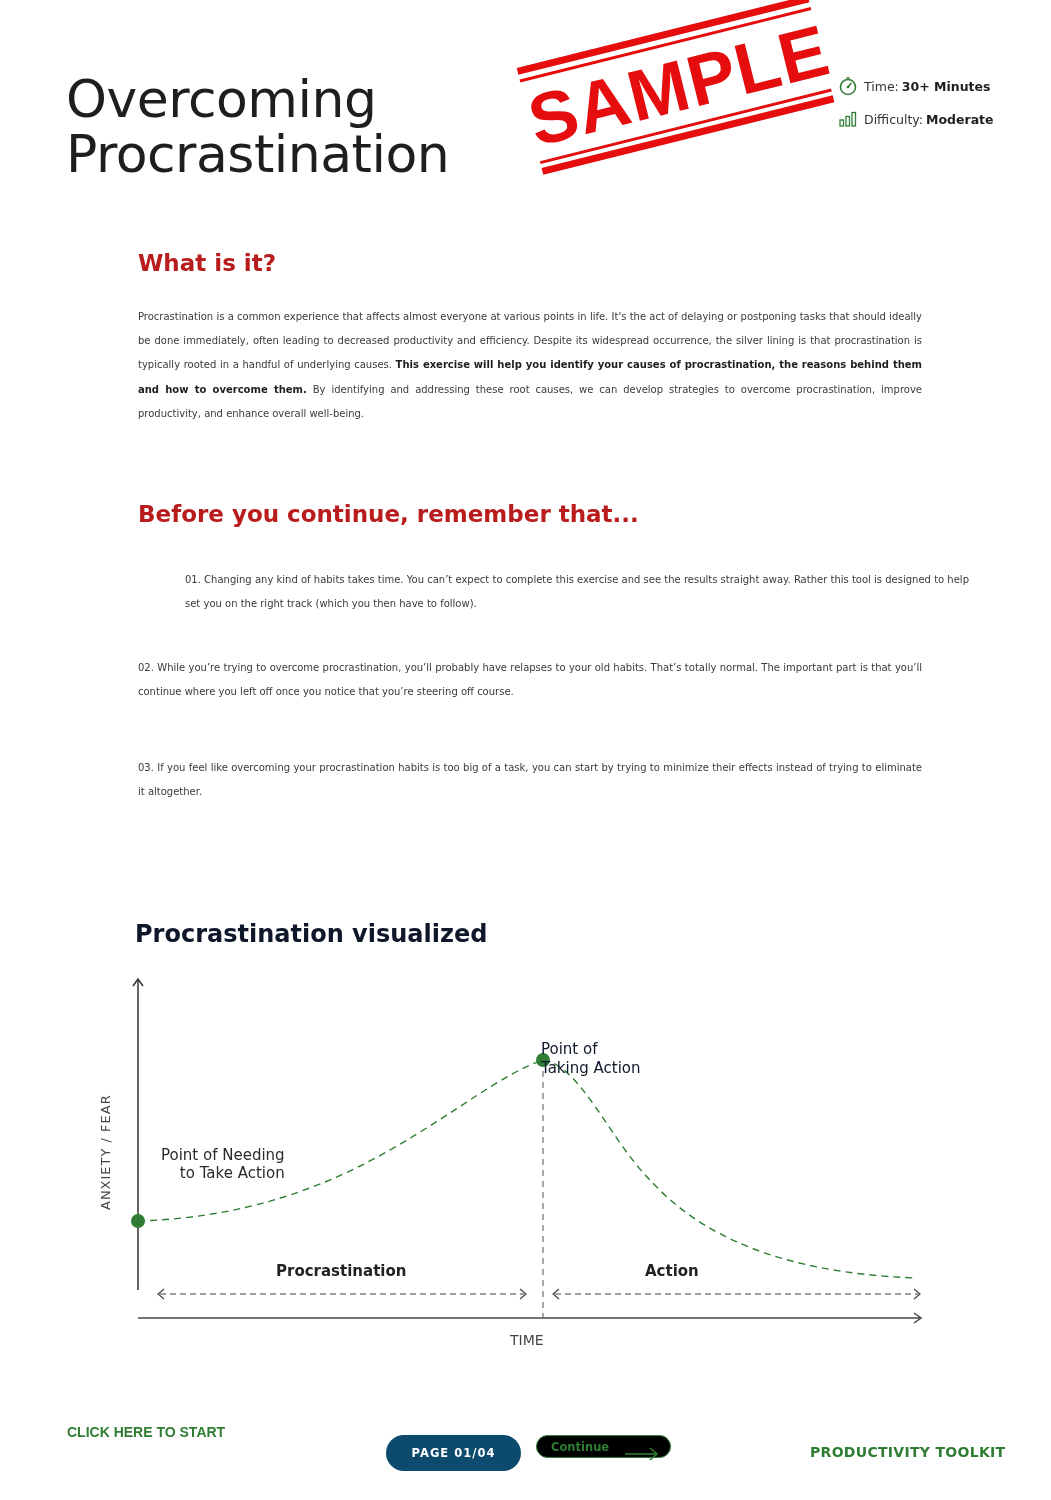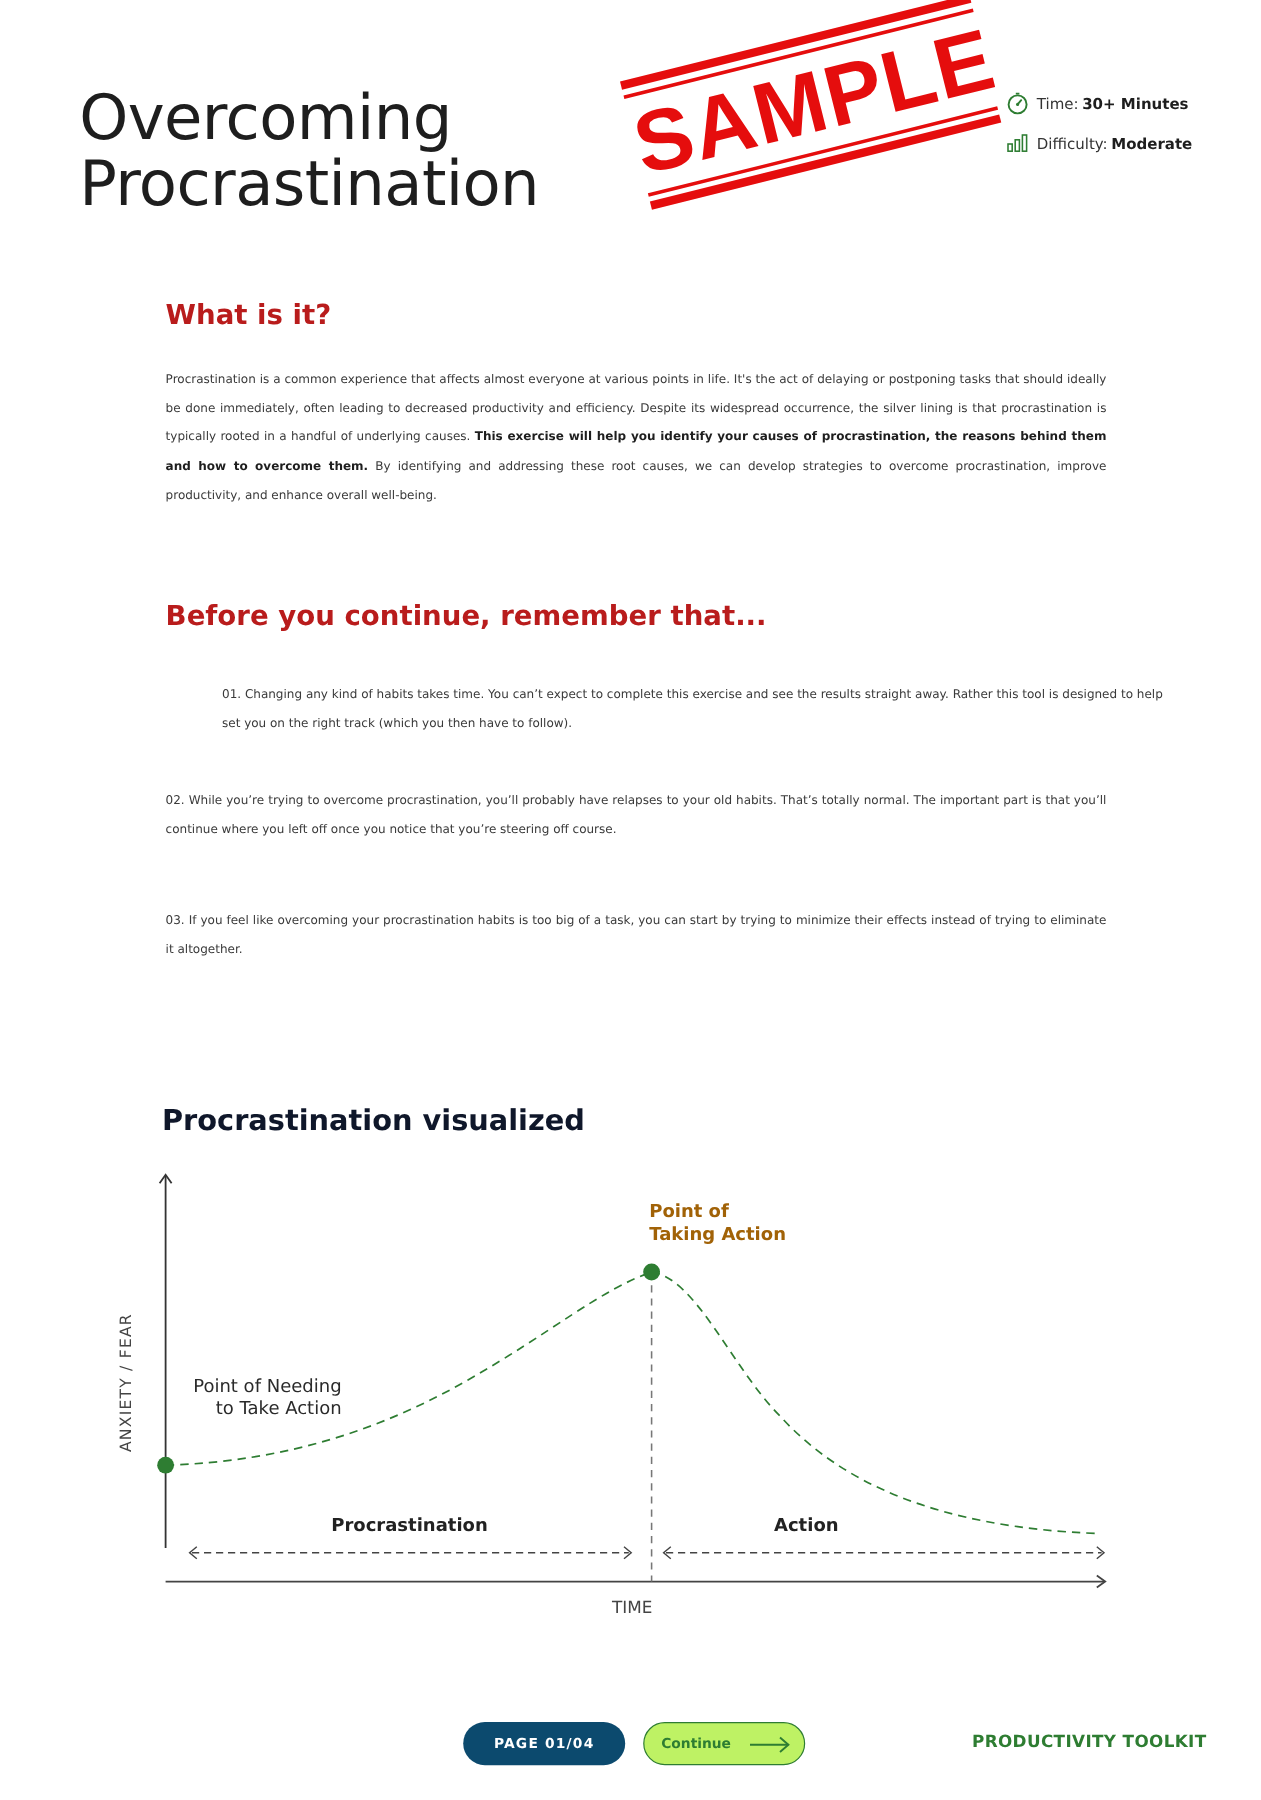--- a/index.html
+++ b/index.html
@@ -32,28 +32,28 @@
   .h-before { top: 501px; }
   .p1 { top: 568px; margin-left: 47px; }
   .p2 { top: 656px; }
   .p3 { top: 756px; }
 
   .viz-title { position: absolute; left: 135px; top: 920px; font-size: 24px; font-weight: 700; color: #0f172a; }
 
   .chart { position: absolute; left: 90px; top: 960px; width: 860px; height: 400px; }
   .chart svg { position: absolute; left: 0; top: 0; }
   .lbl { position: absolute; font-size: 15px; color: #2a2a2a; }
-  .lbl-green { color: #a16207; font-weight: 700; }
+  .lbl-green { color: #0f172a; font-weight: 400; margin-top: 40px; }
   .lbl-bold { font-weight: 700; color: #222; }
   .ylabel { position: absolute; left: 8px; top: 130px; transform: rotate(-90deg); transform-origin: left top; font-size: 13px; letter-spacing: 1px; color: #444; }
 
   .footer-left { position: absolute; left: 67px; top: 1424px; font-family: "Liberation Sans", sans-serif; font-weight: 700; font-size: 14px; color: #2e7d32; }
   .footer-left div { height: 29px; line-height: 16px; }
   .page-pill { position: absolute; left: 386px; top: 1435px; width: 135px; height: 36px; border-radius: 18px; background: #0c4a6e; color: #fff; font-size: 11.5px; font-weight: 700; letter-spacing: 1px; display: flex; align-items: center; justify-content: center; }
-  .continue-btn { position: absolute; left: 536px; top: 1435px; width: 135px; height: 36px; border-radius: 18px; border: 1.8px solid #2e7d32; color: #2e7d32; font-size: 11.5px; font-weight: 700; display: flex; align-items: center; padding-left: 14px; background: #bef264; }
+  .continue-btn { position: absolute; left: 536px; top: 1435px; width: 135px; height: 23px; border-radius: 18px; border: 1.8px solid #2e7d32; color: #2e7d32; font-size: 11.5px; font-weight: 700; display: flex; align-items: center; padding-left: 14px; background: #000000; }
   .continue-btn svg { position: absolute; right: 10px; top: 10px; }
   .footer-right { position: absolute; left: 810px; top: 1444px; font-size: 14px; font-weight: 700; color: #2e7d32; letter-spacing: 0.3px; }
 </style>
 </head>
 <body>
 
 <div class="title">
   <span>Overcoming</span>
   <span>Procrastination</span>
 </div>
@@ -132,20 +132,21 @@
   <div class="lbl lbl-green" style="left:451px; top:40px; line-height:19px;">
     <div>Point of</div>
     <div>Taking Action</div>
   </div>
   <div class="lbl lbl-bold" style="left:186px; top:302px;">Procrastination</div>
   <div class="lbl lbl-bold" style="left:555px; top:302px;">Action</div>
   <div class="lbl" style="left:420px; top:372px; font-size:14px; color:#444;">TIME</div>
 </div>
 
 <div class="footer-left">
+  <div>CLICK HERE TO START</div>
 </div>
 <div class="page-pill">PAGE 01/04</div>
 <div class="continue-btn">
   <span>Continue</span>
   <svg width="36" height="16" viewBox="0 0 36 16">
     <line x1="1" y1="8" x2="33" y2="8" stroke="#2e7d32" stroke-width="1.6"></line>
     <polyline points="26,2 33,8 26,14" fill="none" stroke="#2e7d32" stroke-width="1.6"></polyline>
   </svg>
 </div>
 <div class="footer-right">PRODUCTIVITY TOOLKIT</div>

